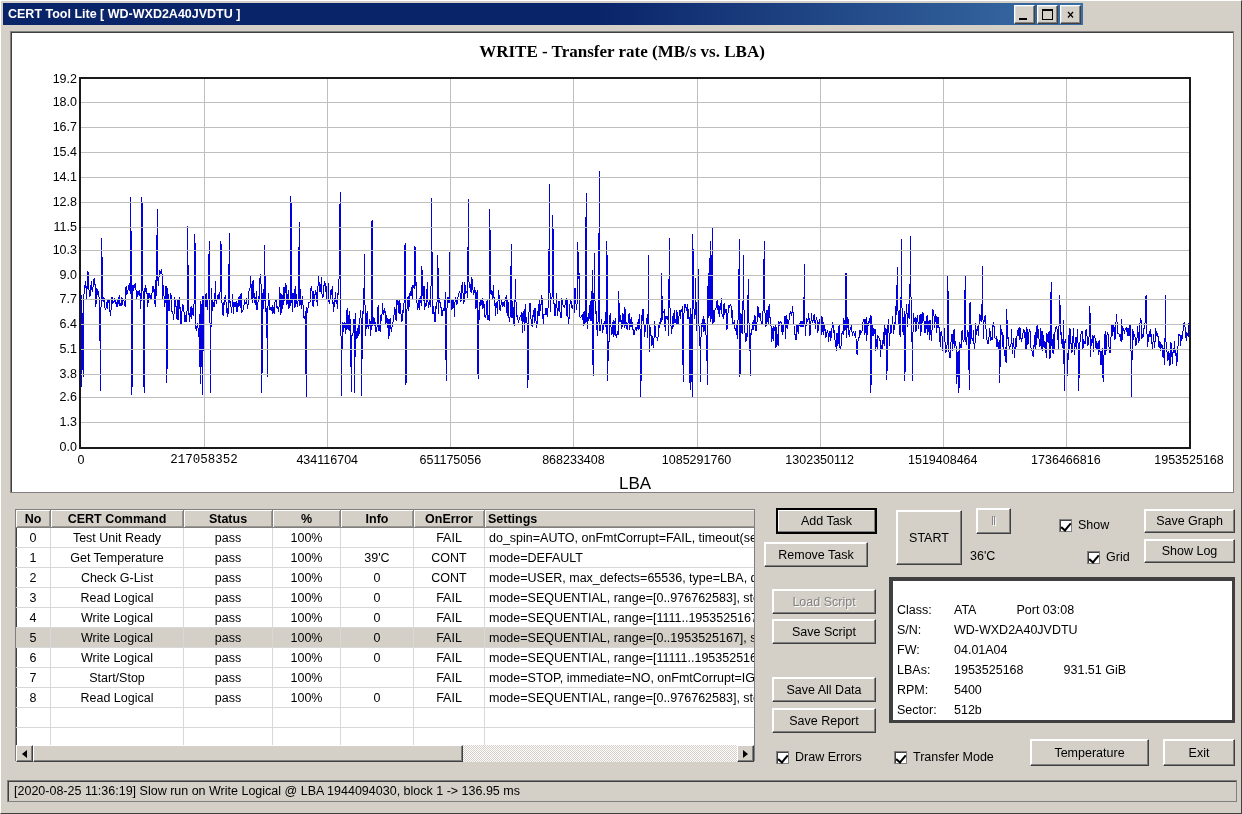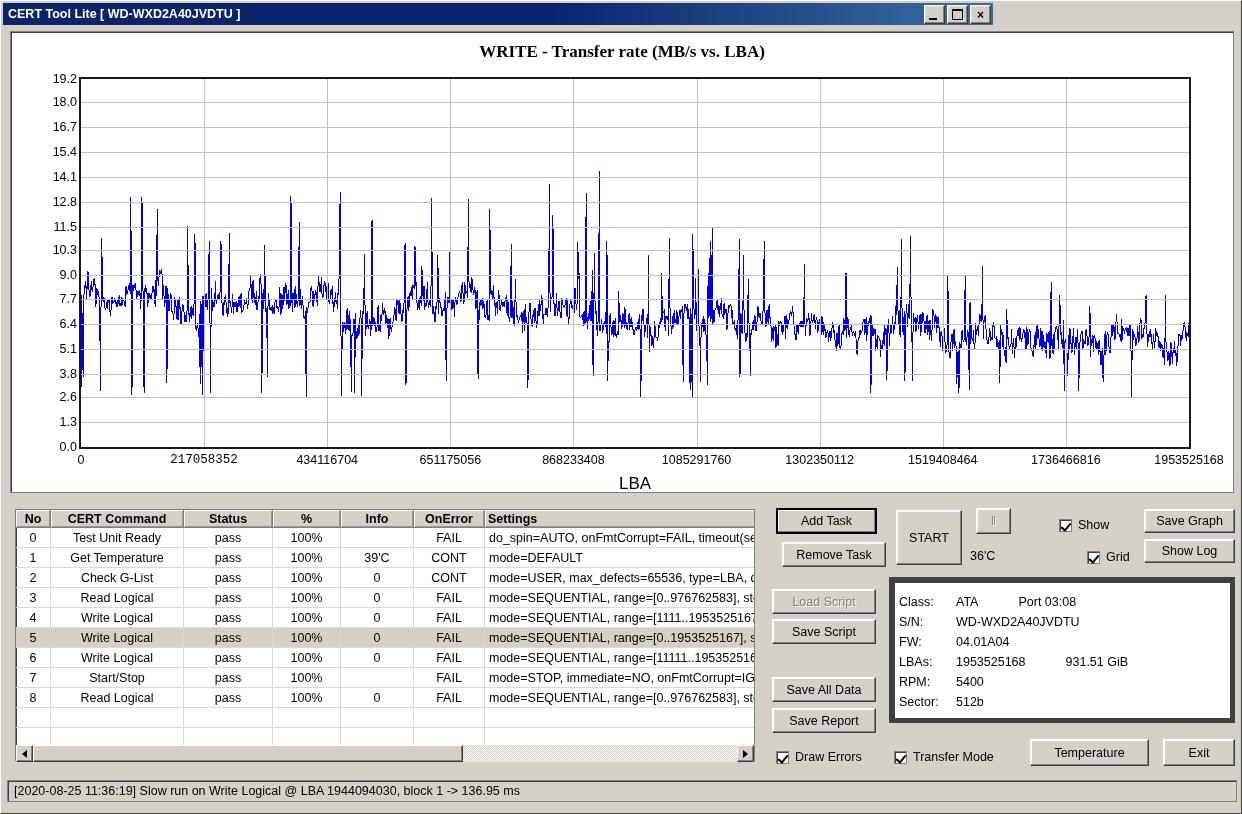--- a/index.html
+++ b/index.html
@@ -14,21 +14,21 @@
     overflow: hidden;
     box-sizing: border-box;
     border: 1px solid #ffffff;
     border-right-color: #404040;
     border-bottom-color: #404040;
   }
 
   
   #titlebar {
     position: absolute; left: 2px; top: 2px;
-    width: 990px; height: 22px;
+    width: 1080px; height: 22px;
     background: linear-gradient(to right, #0a246a 0%, #0a246a 55%, #3a6ea5 100%);
     display: flex; align-items: center;
   }
   #title-text {
     color: #ffffff; font-size: 12.5px; font-weight: bold;
     margin-left: 5px; letter-spacing: 0px;
     white-space: nowrap;
   }
   #titlebar-buttons {
     position: absolute; right: 2px; top: 2px;
@@ -205,21 +205,21 @@
     font-family: "Liberation Sans", sans-serif;
     display: flex; align-items: center; justify-content: center;
     box-sizing: border-box;
     position: absolute;
     cursor: default;
   }
   .btn.default { border: 2px solid #000; }
   .btn.disabled { color: #808080; text-shadow: 1px 1px 0 #ffffff; }
 
   #btn-add-task   { left: 775px; top: 507px; width: 101px; height: 26px; }
-  #btn-remove-task{ left: 781px; top: 541px; width: 104px; height: 25px; }
+  #btn-remove-task{ left: 763px; top: 541px; width: 104px; height: 25px; }
   #btn-load-script{ left: 771px; top: 588px; width: 104px; height: 25px; }
   #btn-save-script{ left: 771px; top: 618px; width: 104px; height: 25px; }
   #btn-save-all   { left: 771px; top: 676px; width: 104px; height: 25px; }
   #btn-save-report{ left: 771px; top: 707px; width: 104px; height: 25px; }
   #btn-start      { left: 895px; top: 509px; width: 66px; height: 55px; }
   #btn-pause      { left: 975px; top: 507px; width: 35px; height: 26px; }
   #btn-save-graph { left: 1143px; top: 508px; width: 91px; height: 24px; }
   #btn-show-log   { left: 1143px; top: 538px; width: 91px; height: 24px; }
   #btn-temperature{ left: 1029px; top: 738px; width: 119px; height: 27px; }
   #btn-exit       { left: 1162px; top: 738px; width: 72px; height: 27px; }
@@ -253,24 +253,24 @@
   }
   #chk-show { left: 1058px; top: 517px; }
   #chk-grid { left: 1086px; top: 549px; }
   #chk-draw-errors { left: 775px; top: 749px; }
   #chk-transfer-mode { left: 893px; top: 749px; }
 
   #drive-info {
     position: absolute; left: 888px; top: 576px;
     width: 346px; height: 146px;
     background: #ffffff;
-    border: 5px solid #404040;
+    border: 3px solid #404040;
     box-shadow: inset 1px 1px 0 #404040;
     box-sizing: border-box;
-    padding: 10px 5px;
+    padding: 20px 5px;
     font-size: 12.5px;
     color: #000;
     line-height: 20px;
     overflow: hidden;
   }
   .di-row { display: flex; white-space: nowrap; }
   .di-label { width: 57px; flex: none; }
   .di-val { flex: none; }
   .di-val2 { margin-left: 40px; }
 

